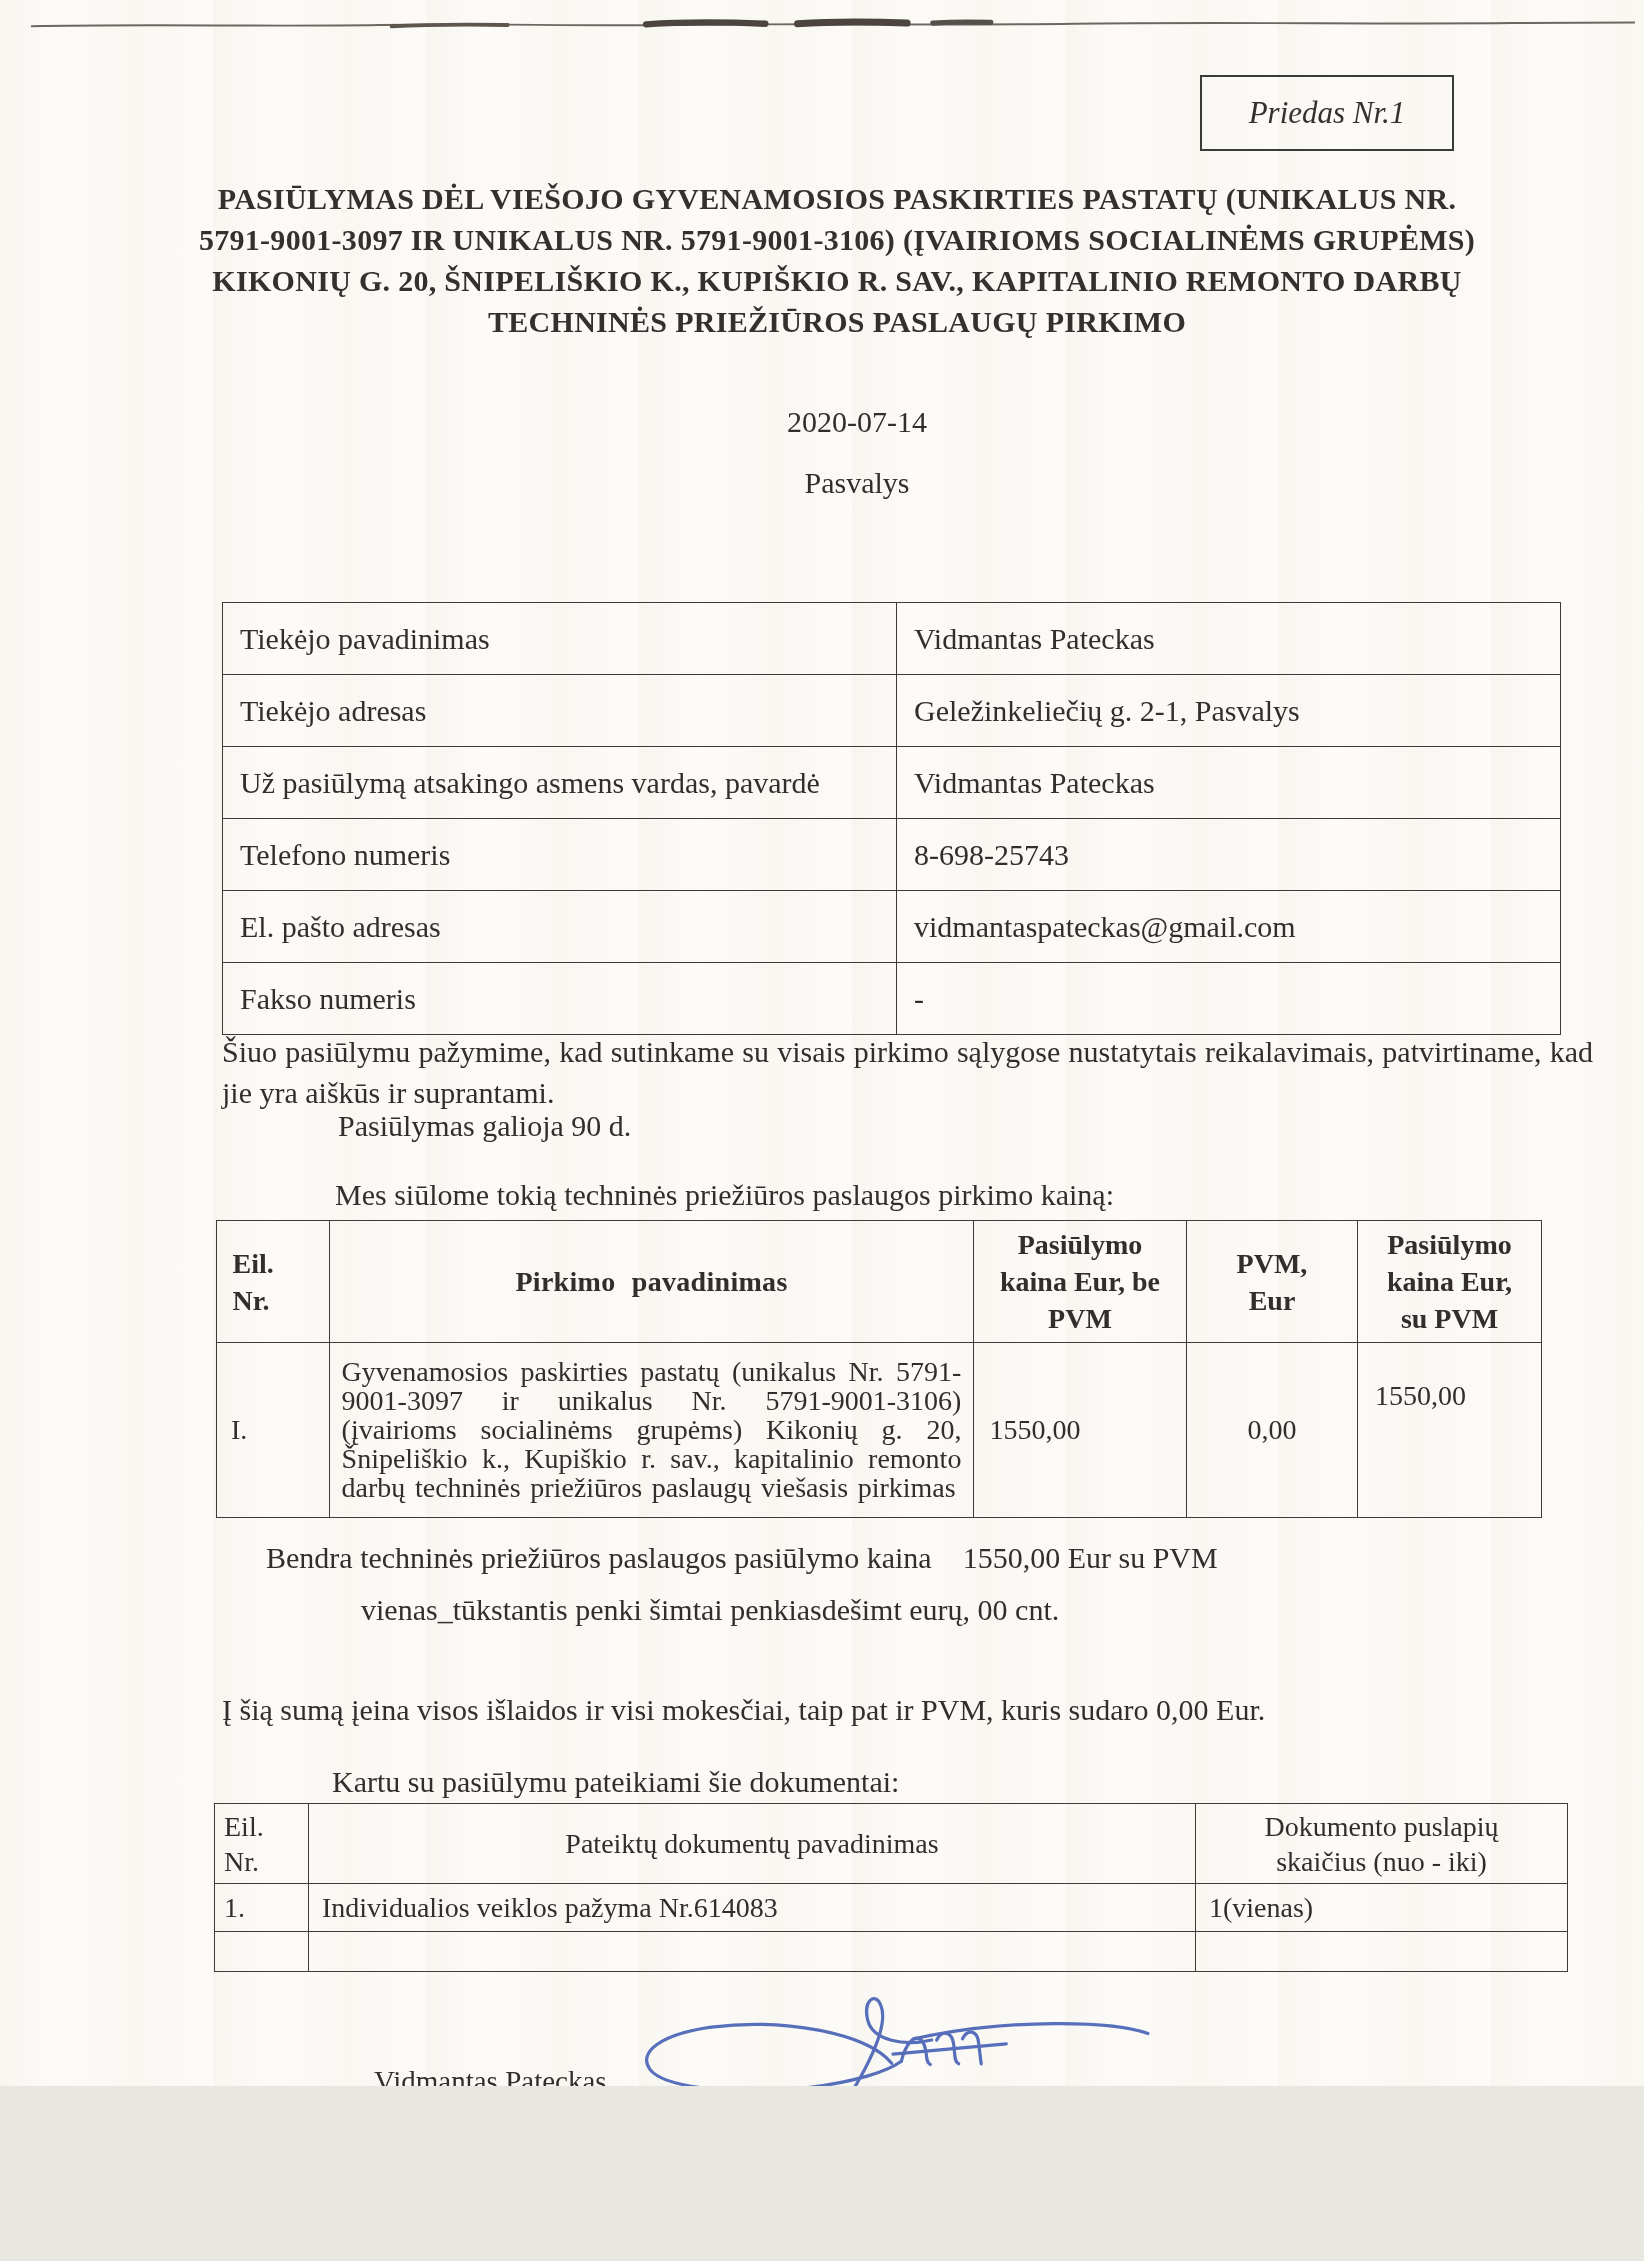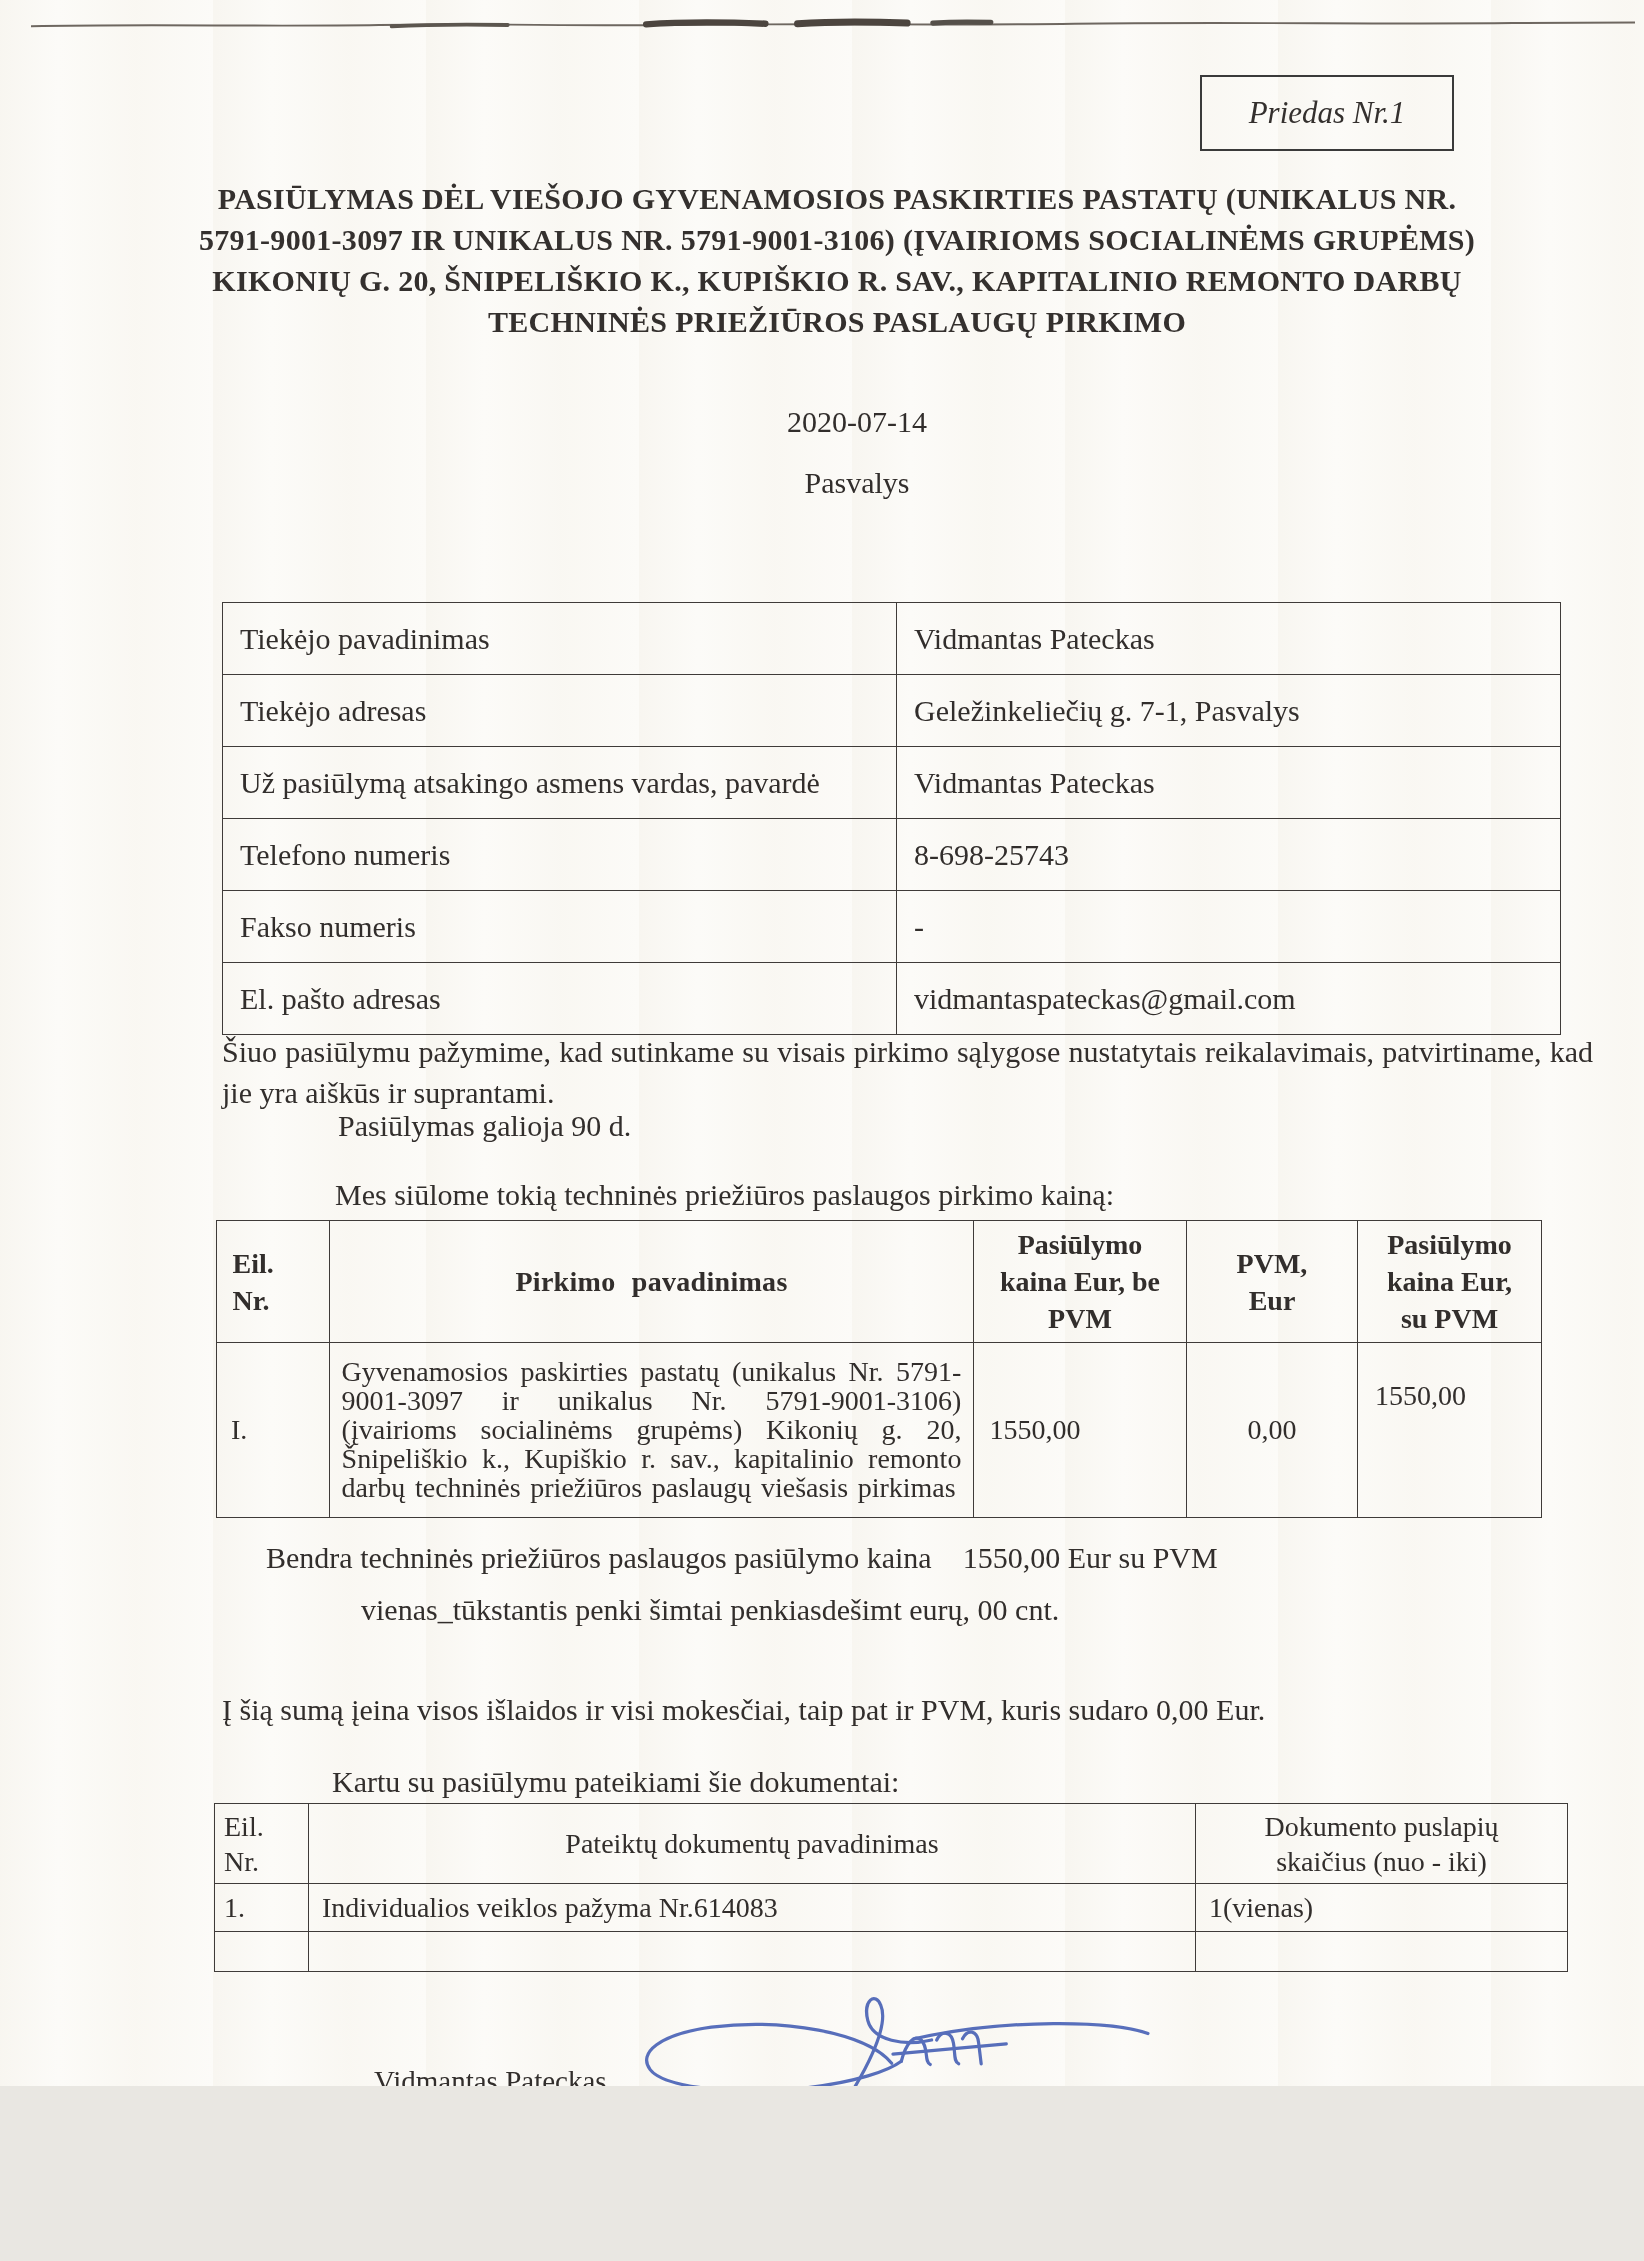--- a/index.html
+++ b/index.html
@@ -135,37 +135,37 @@
         <col style="width:674px">
         <col style="width:664px">
       </colgroup>
     <tbody>
       <tr>
         <td>Tiekėjo pavadinimas</td>
         <td>Vidmantas Pateckas</td>
       </tr>
       <tr>
         <td>Tiekėjo adresas</td>
-        <td>Geležinkeliečių g. 7-1, Pasvalys</td>
+        <td>Geležinkeliečių g. 2-1, Pasvalys</td>
       </tr>
       <tr>
         <td>Už pasiūlymą atsakingo asmens vardas, pavardė</td>
         <td>Vidmantas Pateckas</td>
       </tr>
       <tr>
         <td>Telefono numeris</td>
         <td>8-698-25743</td>
       </tr>
       <tr>
+        <td>El. pašto adresas</td>
+        <td>vidmantaspateckas@gmail.com</td>
+      </tr>
+      <tr>
         <td>Fakso numeris</td>
         <td>-</td>
-      </tr>
-      <tr>
-        <td>El. pašto adresas</td>
-        <td>vidmantaspateckas@gmail.com</td>
       </tr>
     </tbody>
   </table>
 
   <div class="abs para-agreement">Šiuo pasiūlymu pažymime, kad sutinkame su visais pirkimo sąlygose nustatytais reikalavimais, patvirtiname, kad jie yra aiškūs ir suprantami.</div>
   <div class="abs line-validity">Pasiūlymas galioja 90 d.</div>
   <div class="abs line-price-intro">Mes siūlome tokią techninės priežiūros paslaugos pirkimo kainą:</div>
 
   <table class="abs price-table">
     <colgroup>

